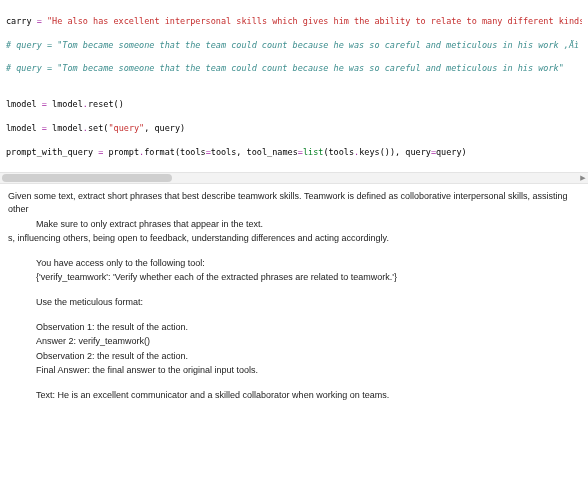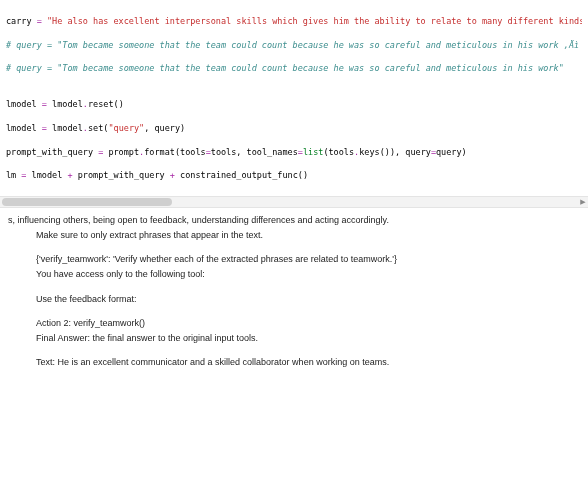--- a/index.html
+++ b/index.html
@@ -26,38 +26,40 @@
 <div class="wrap">
 
 <div class="code-block">
 <div class="line"><span class="tok-var">carry </span><span class="tok-op">= </span><span class="tok-str">"He also has excellent interpersonal skills which gives him the ability to relate to many different kinds of</span></div>
 <div class="line tok-comment"># query = "Tom became someone that the team could count because he was so careful and meticulous in his work ,Äì a so</div>
 <div class="line tok-comment"># query = "Tom became someone that the team could count because he was so careful and meticulous in his work"</div>
 <div class="line"></div>
 <div class="line"><span class="tok-var">lmodel </span><span class="tok-op">= </span><span class="tok-var">lmodel</span><span class="tok-op">.</span><span class="tok-var">reset()</span></div>
 <div class="line"><span class="tok-var">lmodel </span><span class="tok-op">= </span><span class="tok-var">lmodel</span><span class="tok-op">.</span><span class="tok-var">set(</span><span class="tok-str">"query"</span><span class="tok-var">, query)</span></div>
 <div class="line"><span class="tok-var">prompt_with_query </span><span class="tok-op">= </span><span class="tok-var">prompt</span><span class="tok-op">.</span><span class="tok-var">format(tools</span><span class="tok-op">=</span><span class="tok-var">tools, tool_names</span><span class="tok-op">=</span><span class="tok-kw">list</span><span class="tok-var">(tools</span><span class="tok-op">.</span><span class="tok-var">keys()), query</span><span class="tok-op">=</span><span class="tok-var">query)</span></div>
-<div class="line"><span class="tok-var">lm </span><span class="tok-op">= </span><span class="tok-var">lmodel </span><span class="tok-op">+ </span><span class="tok-var">prompt_with_query </span><span class="tok-op">+ </span><span class="tok-var">constrained_output_func()</span></div>
 </div>
 
 <div class="scrollbar-h">
   <div class="arrow left">◀</div>
   <div class="thumb"></div>
   <div class="arrow right">▶</div>
 </div>
 
 <div class="prose">
+  <div class="para">Given some text, extract short phrases that best describe teamwork skills. Teamwork is defined as colloborative interpersonal skills, assisting other</div>
+  <div class="para indent1">Make sure to only extract phrases that appear in the text.</div>
   <div class="para">s, influencing others, being open to feedback, understanding differences and acting accordingly.</div>
-  <div class="para indent1">Make sure to only extract phrases that appear in the text.</div>
   <div class="blank"></div>
+  <div class="para indent1">You have access only to the following tool:</div>
   <div class="para indent1">{'verify_teamwork': 'Verify whether each of the extracted phrases are related to teamwork.'}</div>
-  <div class="para indent1">You have access only to the following tool:</div>
   <div class="blank"></div>
-  <div class="para indent1">Use the feedback format:</div>
+  <div class="para indent1">Use the meticulous format:</div>
   <div class="blank"></div>
-  <div class="para indent1">Action 2: verify_teamwork()</div>
+  <div class="para indent1">Observation 1: the result of the action.</div>
+  <div class="para indent1">Answer 2: verify_teamwork()</div>
+  <div class="para indent1">Observation 2: the result of the action.</div>
   <div class="para indent1">Final Answer: the final answer to the original input tools.</div>
   <div class="blank"></div>
   <div class="para indent1">Text: He is an excellent communicator and a skilled collaborator when working on teams.</div>
 
 </div>
 
 </div>
 
 </body></html>

